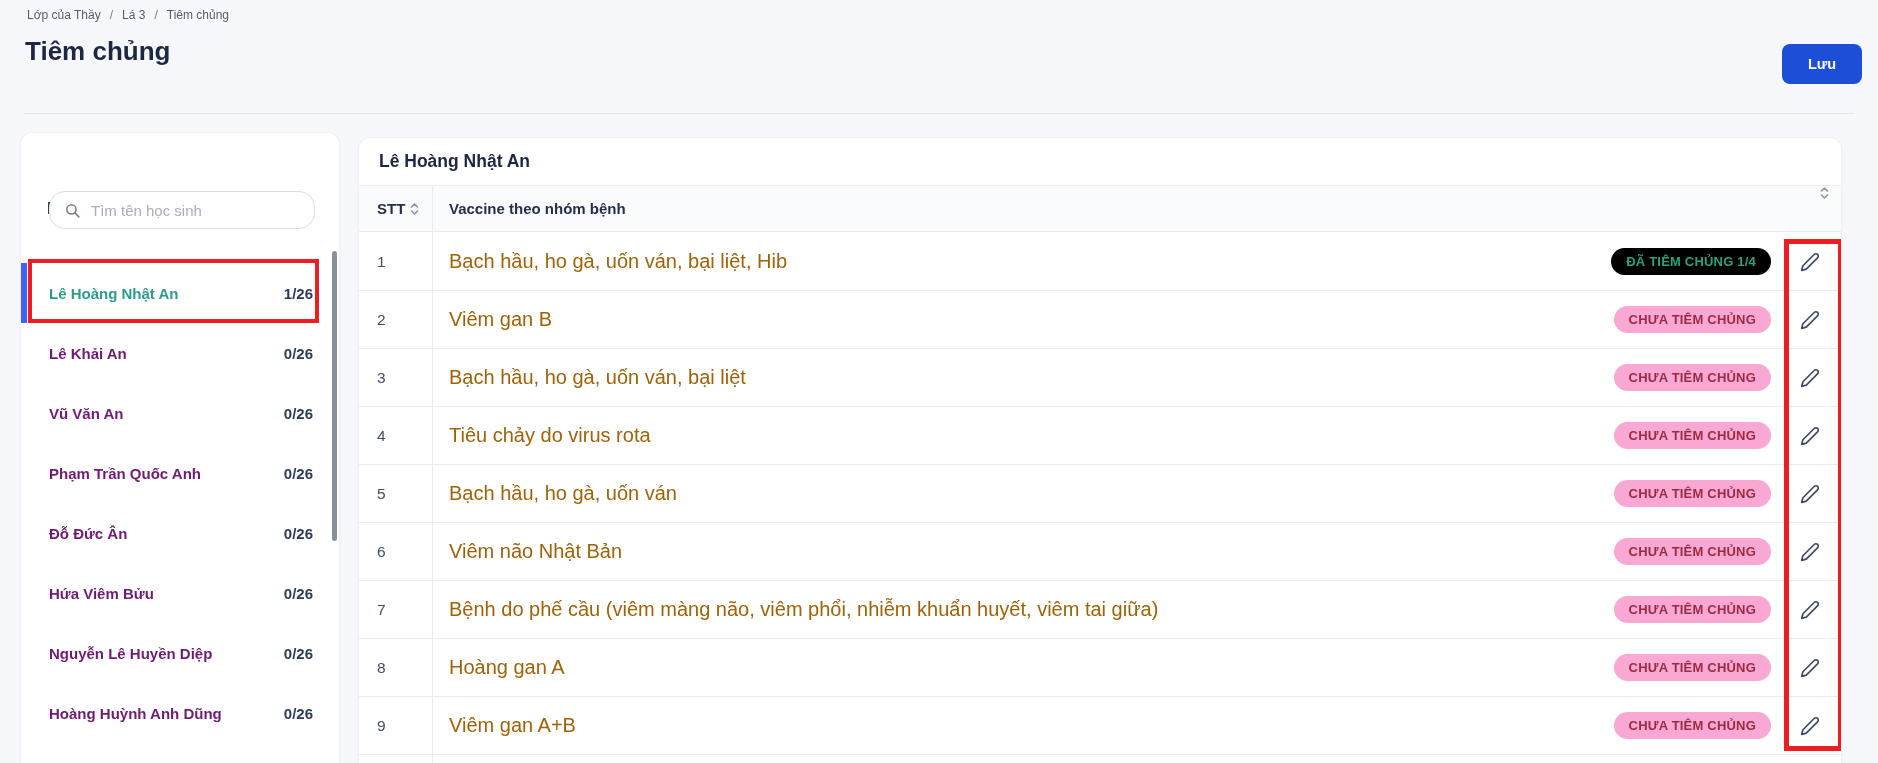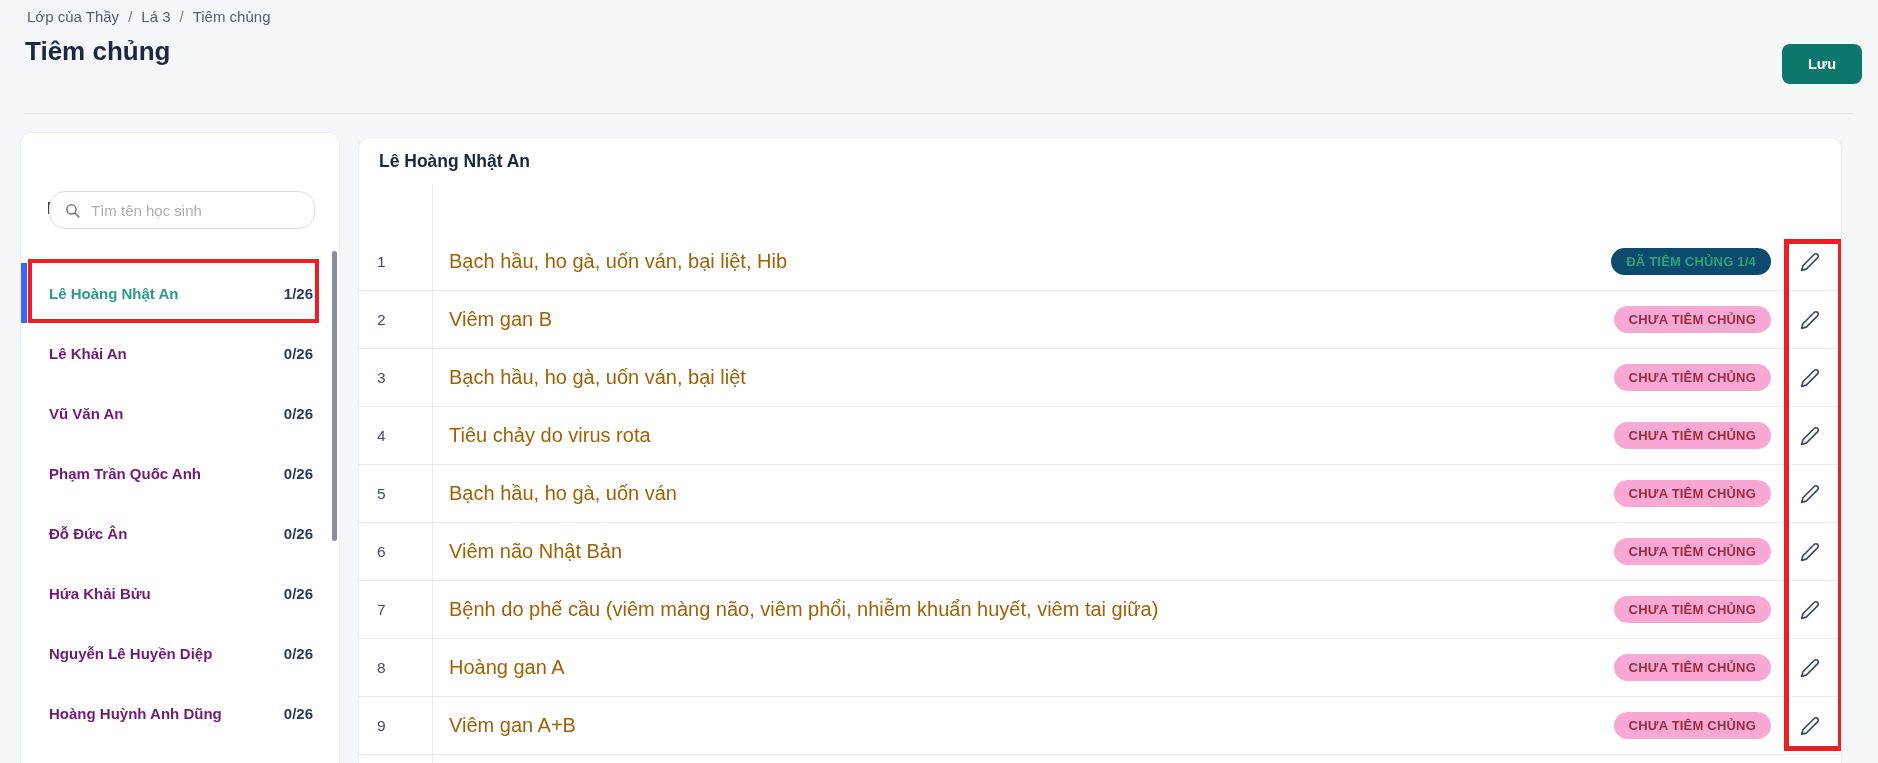--- a/index.html
+++ b/index.html
@@ -4,27 +4,27 @@
 <style>
   * { margin:0; padding:0; box-sizing:border-box; }
   html,body { width:1878px; height:763px; overflow:hidden; }
   body {
     font-family:"Liberation Sans", sans-serif;
     background:#f6f7fa;
     position:relative;
     color:#424d61;
   }
   
-  .breadcrumb { position:absolute; left:27px; top:8px; font-size:15px; color:#525d6e; display:flex; gap:9px; align-items:center; }
+  .breadcrumb { position:absolute; left:27px; top:8px; font-size:12px; color:#525d6e; display:flex; gap:9px; align-items:center; }
   .breadcrumb .crumb { cursor:default; }
   .breadcrumb .sep { color:#737d8c; }
   .page-title { position:absolute; left:25px; top:36px; font-size:26px; font-weight:bold; color:#1c2743; }
   .save-btn {
     position:absolute; left:1782px; top:44px; width:80px; height:40px;
-    background:#0f766e; color:#fff; font-size:14.5px; font-weight:bold;
+    background:#1d4ed8; color:#fff; font-size:14.5px; font-weight:bold;
     border:none; border-radius:8px; font-family:inherit; cursor:pointer;
   }
   .header-divider { position:absolute; left:24px; right:24px; top:113px; height:1px; background:#e4e7ed; }
 
   
   .card { position:absolute; background:#fff; border:1px solid #eef0f4; border-bottom:none;
           border-radius:12px 12px 0 0; box-shadow:0 1px 3px rgba(30,40,70,.04); }
   .sidebar-card { left:20px; top:132px; width:320px; height:631px; }
   .main-card { left:358px; top:137px; width:1484px; height:626px; overflow:hidden; }
 
@@ -72,21 +72,21 @@
   .th-sort-right { position:absolute; right:12px; top:0; height:100%; display:flex; align-items:center; }
   .col-divider { position:absolute; left:73px; top:47px; bottom:0; width:1px; background:#e9ebf0; }
   .tbody { position:absolute; left:0; top:95px; width:100%; }
   .vrow { position:relative; height:58px; border-bottom:1px solid #e9ebf0; }
   .cell-stt { position:absolute; left:18px; top:0; height:100%; display:flex; align-items:center;
               font-size:15.5px; color:#424d61; }
   .cell-vaccine { position:absolute; left:90px; top:0; height:100%; display:flex; align-items:center;
               font-size:20px; color:#a16207; }
   .cell-status { position:absolute; right:70px; top:0; height:100%; display:flex; align-items:center; }
   .badge { font-size:13px; font-weight:bold; padding:6px 15px; border-radius:999px; letter-spacing:.2px; white-space:nowrap; }
-  .badge-done { background:#0c4a6e; color:#27a578; }
+  .badge-done { background:#000000; color:#27a578; }
   .badge-not  { background:#f9a8d4; color:#9c2b40; }
   .cell-edit { position:absolute; right:18px; top:0; height:100%; width:26px;
                display:flex; align-items:center; justify-content:center; cursor:pointer; }
   .edit-col-annotation {
     position:absolute; left:1425px; top:101px; width:59px; height:512px;
     border:5px solid #ee1d23; pointer-events:none; z-index:5;
   }
 
   .sort-caret { display:inline-flex; flex-direction:column; align-items:center; line-height:0; }
 </style>
@@ -143,21 +143,21 @@
       </li>
 
       <li class="student-item">
 
         <span class="student-name">Đỗ Đức Ân</span>
         <span class="student-count">0/26</span>
       </li>
 
       <li class="student-item">
 
-        <span class="student-name">Hứa Khải Bửu</span>
+        <span class="student-name">Hứa Viêm Bửu</span>
         <span class="student-count">0/26</span>
       </li>
 
       <li class="student-item">
 
         <span class="student-name">Nguyễn Lê Huyền Diệp</span>
         <span class="student-count">0/26</span>
       </li>
 
       <li class="student-item">
@@ -166,20 +166,38 @@
         <span class="student-count">0/26</span>
       </li>
     </ul>
 
   <div class="sidebar-scrollbar"></div>
 </aside>
 
 <section class="card main-card">
   <div class="main-title">Lê Hoàng Nhật An</div>
 
+  <div class="thead">
+    <span class="th-stt">
+      <span>STT</span>
+      <span class="sort-caret">
+        <svg width="9" height="14" viewBox="0 0 9 14" fill="none" stroke="#8a93a5" stroke-width="1.6" stroke-linecap="round" stroke-linejoin="round">
+          <path d="M1.5 5 L4.5 2 L7.5 5"></path>
+            <path d="M1.5 9 L4.5 12 L7.5 9"></path>
+        </svg>
+      </span>
+    </span>
+    <span class="th-vaccine">Vaccine theo nhóm bệnh</span>
+    <span class="th-sort-right sort-caret">
+      <svg width="9" height="14" viewBox="0 0 9 14" fill="none" stroke="#8a93a5" stroke-width="1.6" stroke-linecap="round" stroke-linejoin="round">
+        <path d="M1.5 5 L4.5 2 L7.5 5"></path>
+          <path d="M1.5 9 L4.5 12 L7.5 9"></path>
+      </svg>
+    </span>
+  </div>
 
   <div class="col-divider"></div>
 
   <div class="tbody">
 
       <div class="vrow">
         <span class="cell-stt">1</span>
         <span class="cell-vaccine">Bạch hầu, ho gà, uốn ván, bại liệt, Hib</span>
         <span class="cell-status">
           <span class="badge badge-done">ĐÃ TIÊM CHỦNG 1/4</span>

